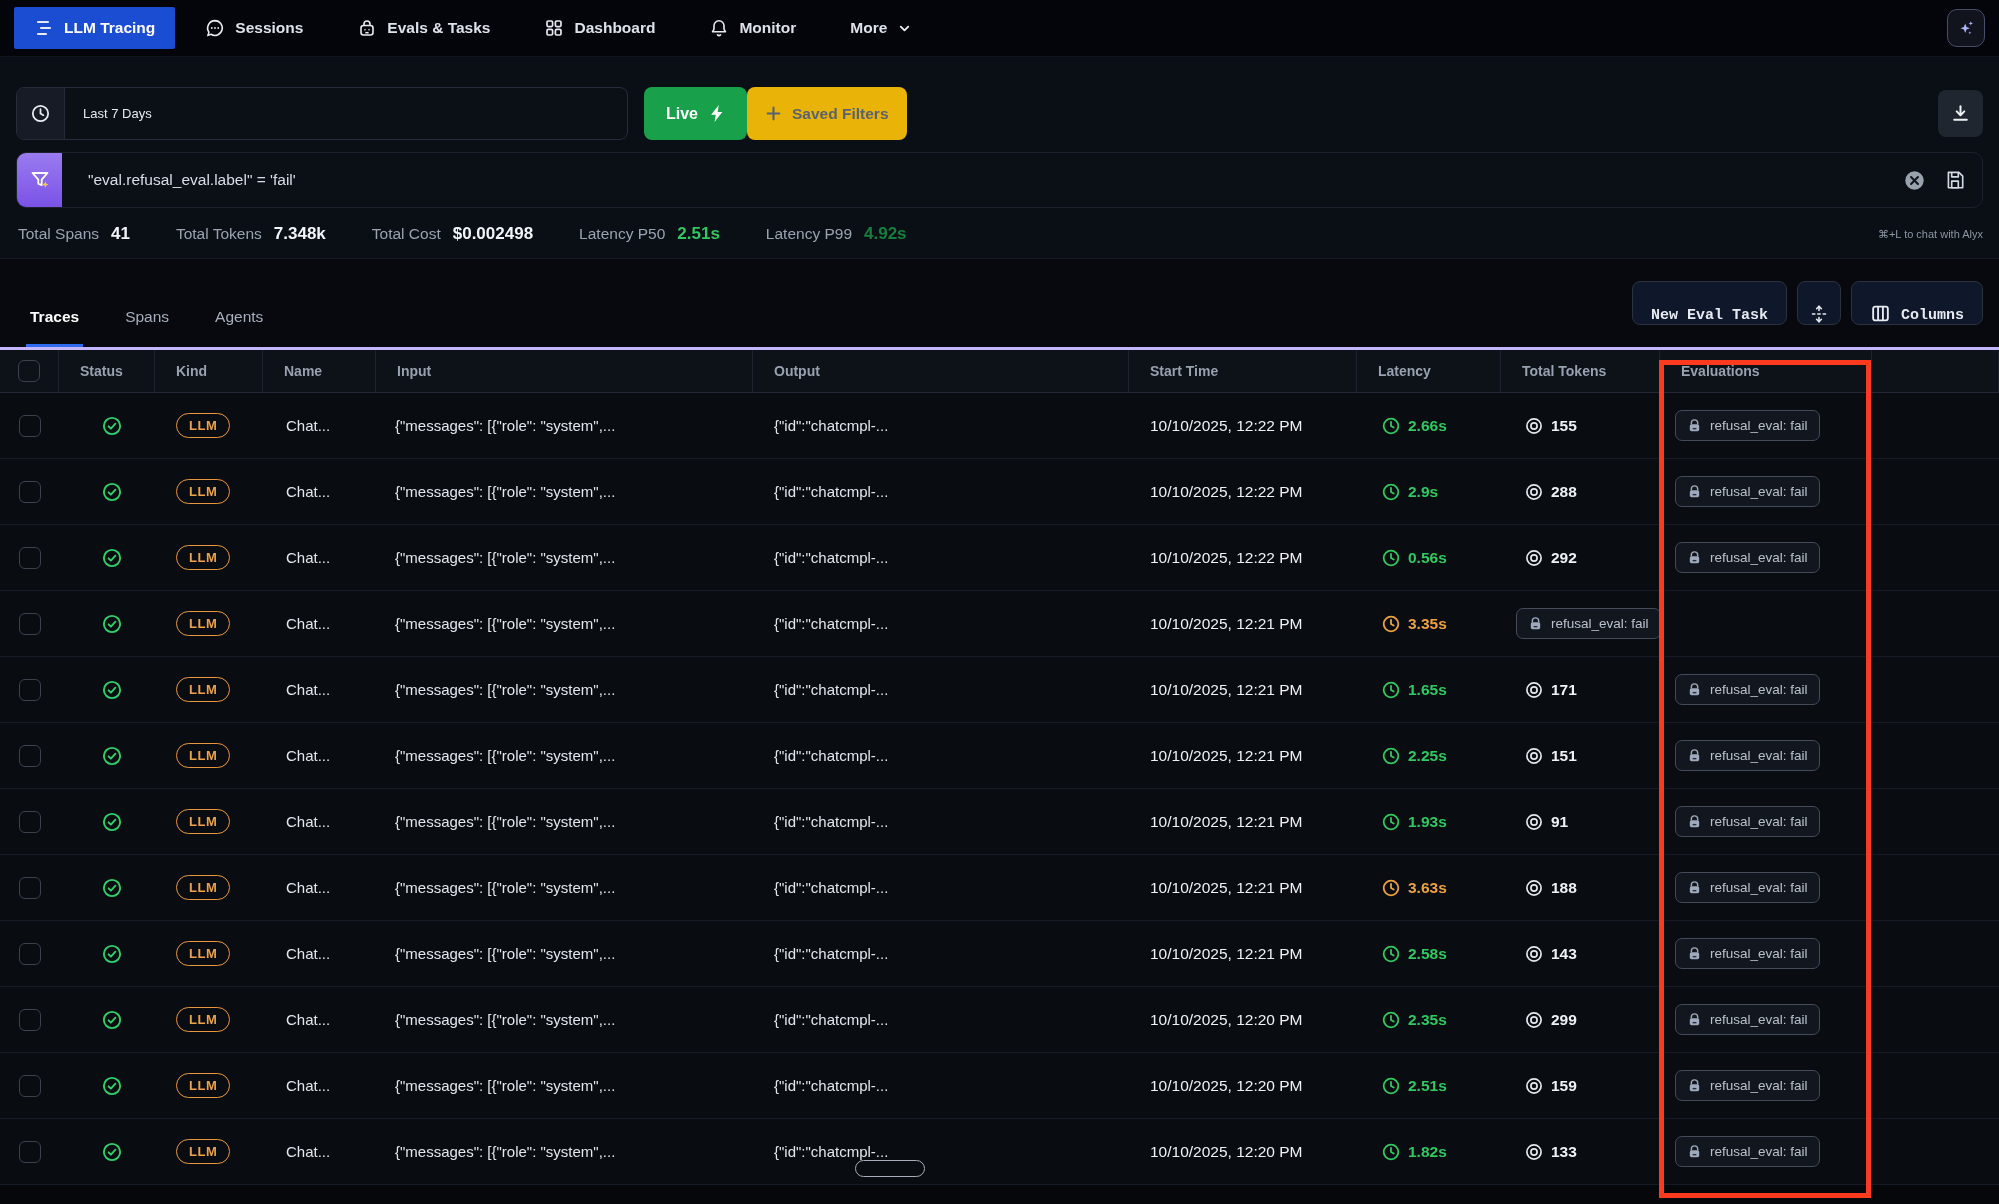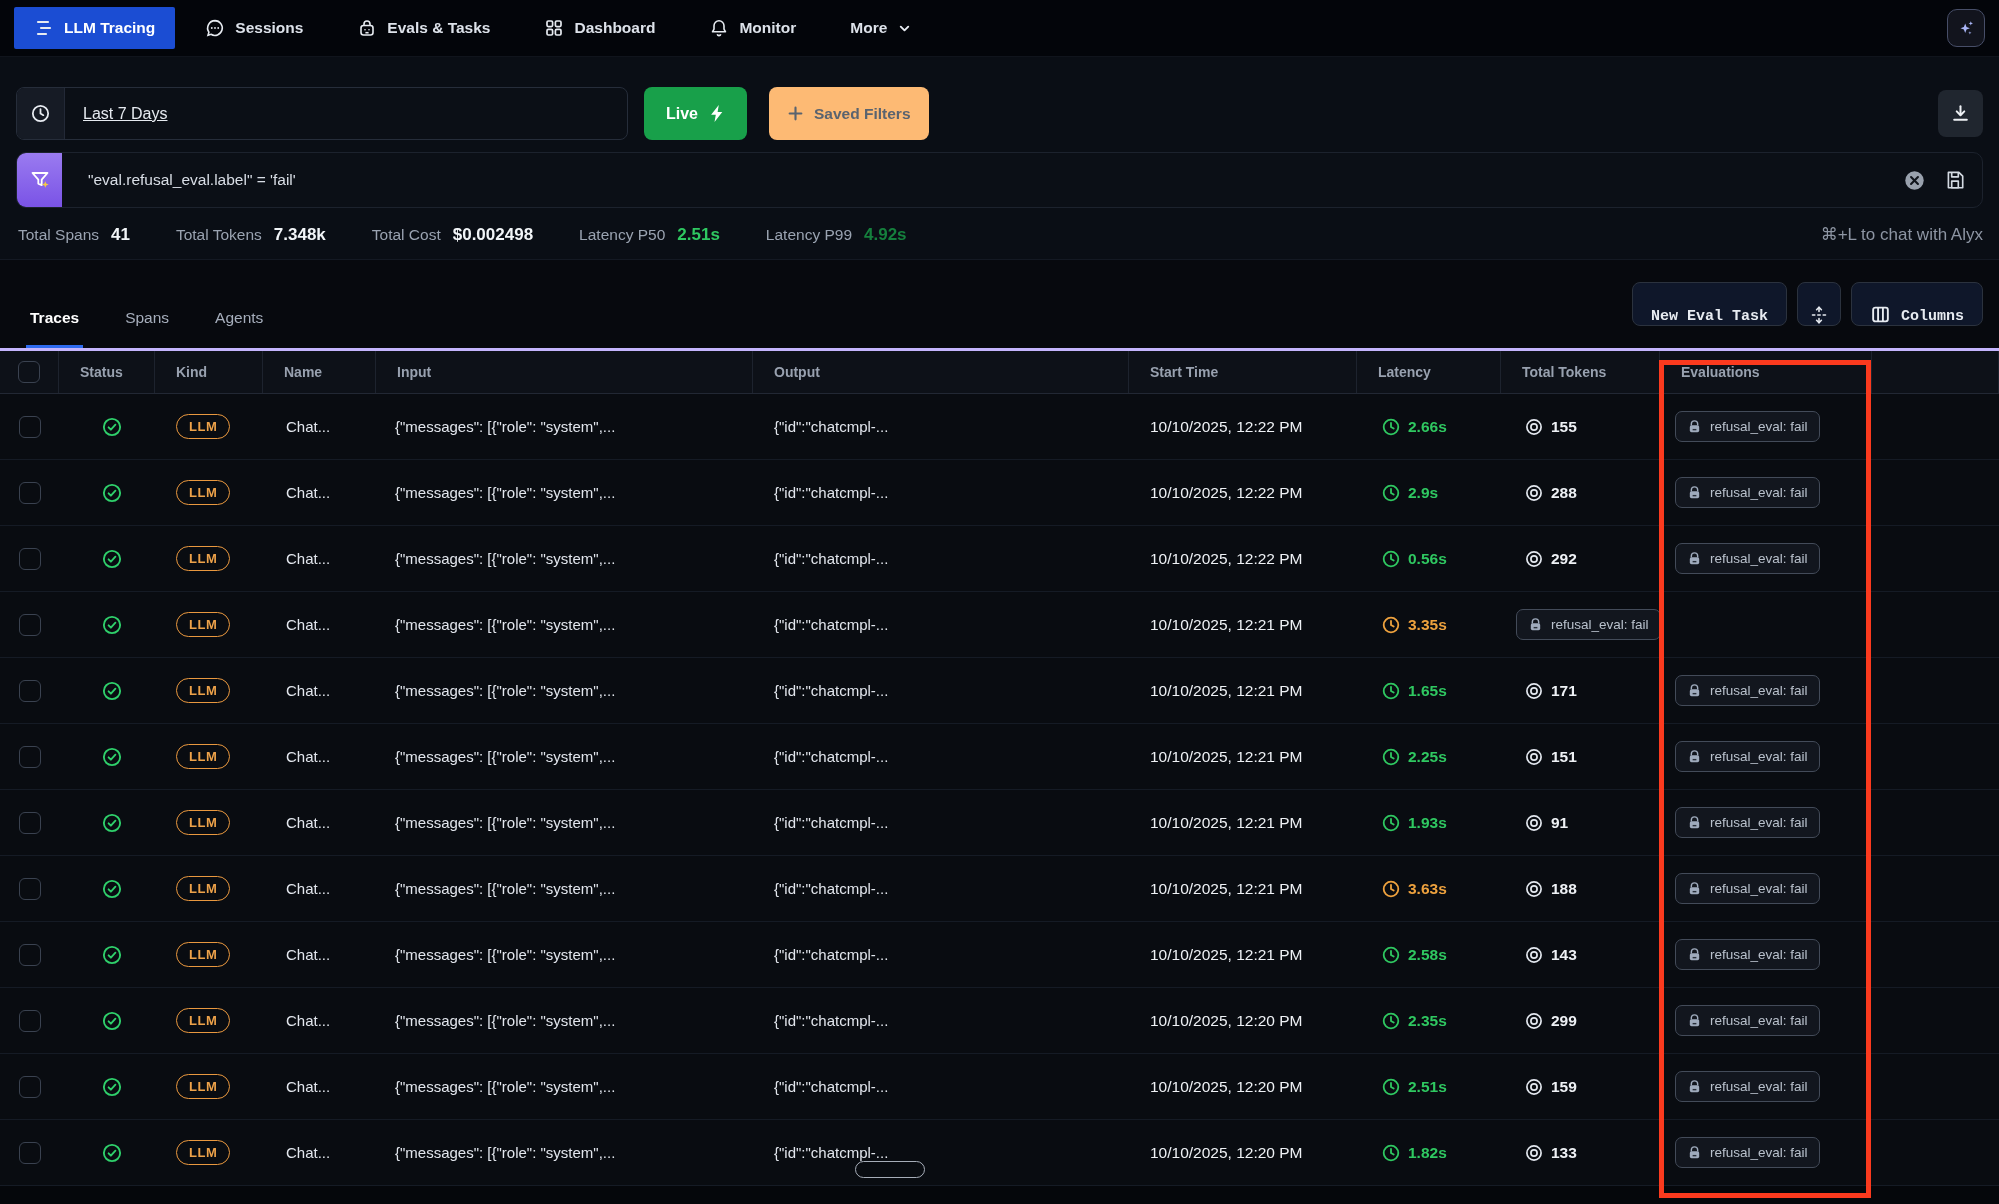--- a/index.html
+++ b/index.html
@@ -22,43 +22,43 @@
     border-radius:10px; background:#12141d; display:flex; align-items:center; justify-content:center;
     color:#aab6f7; cursor:pointer; }
 
   
   .toolbar-section { background:#0a0e15; padding:30px 16px 14px 16px; border-bottom:1px solid #141923; }
   .controls-row { display:flex; align-items:center; }
   .time-range { width:612px; height:53px; border:1px solid #262d3a; border-radius:8px;
     display:flex; align-items:center; background:#0b0f16; overflow:hidden; cursor:pointer; }
   .time-range .clock-seg { width:48px; height:100%; background:#161b25; border-right:1px solid #232937;
     display:flex; align-items:center; justify-content:center; color:#e8ecf2; }
-  .time-range .tr-label { padding-left:18px; font-size:16px; color:#e6eaf0;text-decoration:underline; }
+  .time-range .tr-label { padding-left:18px; font-size:13px; color:#e6eaf0; }
   .live-btn { margin-left:16px; height:53px; padding:0 22px; border-radius:8px; background:#18a04a;
     color:#ffffff; font-size:16px; font-weight:700; display:flex; align-items:center; gap:12px; cursor:pointer; }
-  .saved-btn { margin-left:22px; height:53px; padding:0 18px; border-radius:8px; background:#fdba74;
+  .saved-btn { height:53px; padding:0 18px; border-radius:8px; background:#eab308;
     color:#59636f; font-size:15.5px; font-weight:600; display:flex; align-items:center; gap:10px; cursor:pointer; }
   .dl-btn { margin-left:auto; width:45px; height:47px; border-radius:8px; background:#20262f;
     display:flex; align-items:center; justify-content:center; color:#eef1f5; cursor:pointer; }
 
   .query-bar { margin-top:12px; height:56px; border:1px solid #1c222d; border-radius:10px;
     background:#0b0f16; display:flex; align-items:center; }
   .query-icon-cap { width:45px; height:54px; border-radius:9px 0 0 9px;
     background:linear-gradient(180deg,#9a7bf0,#7a53e6); display:flex; align-items:center; justify-content:center; }
   .query-text { margin-left:26px; font-size:15.5px; color:#d9dee6; }
   .query-right { margin-left:auto; display:flex; align-items:center; gap:18px; margin-right:16px; }
   .q-ic { cursor:pointer; }
 
   .stats-row { margin-top:16px; display:flex; align-items:center; gap:46px; padding-left:2px; }
   .stat { display:flex; align-items:baseline; gap:12px; }
   .stat .s-label { color:#9aa3b1; font-size:15.5px; }
   .stat .s-value { font-size:17px; font-weight:700; color:#f2f5f8; }
   .stat .s-value.green { color:#2fc861; }
   .stat .s-value.amber { color:#15803d; }
-  .alyx-hint { margin-left:auto; color:#8d95a3; font-size:17px; }
+  .alyx-hint { margin-left:auto; color:#8d95a3; font-size:11px; }
 
   
   .tabbar { height:88px; display:flex; align-items:center; padding:0 16px; background:#07090e; }
   .tabs { display:flex; gap:38px; height:100%; align-items:flex-end; padding-left:10px; }
   .tab { font-size:15.5px; color:#a6aebc; padding:0 4px 18px 4px; border-bottom:3px solid transparent; cursor:pointer; }
   .tab.active { color:#ffffff; font-weight:600; border-bottom-color:#2e6bf0; }
   .tab-actions { margin-left:auto; display:flex; align-items:center; gap:10px; }
   .act-btn { height:44px; padding:0 18px; border-radius:8px; background:#0f172a; border:1px solid #2b323e;
     color:#e7ebf1; font-size:15px; font-weight:600; display:flex; align-items:flex-end; gap:10px; cursor:pointer;font-family:Liberation Mono, monospace; }
   .icon-btn { width:44px; height:44px; padding:0; justify-content:center; }

